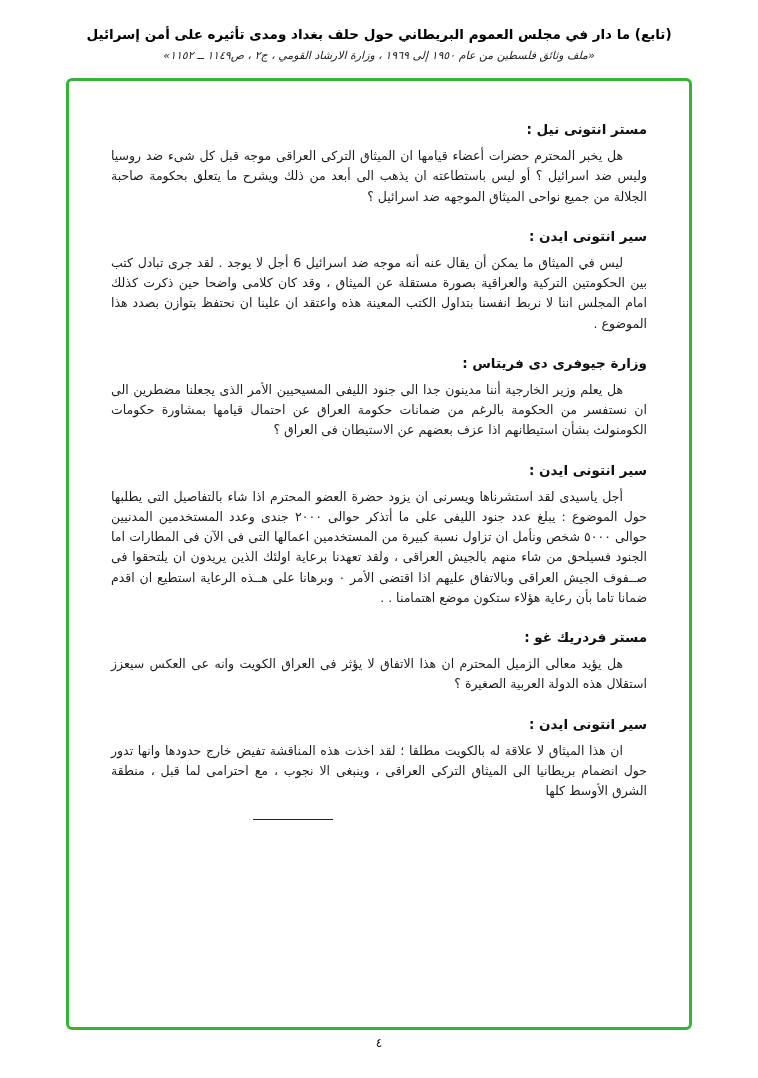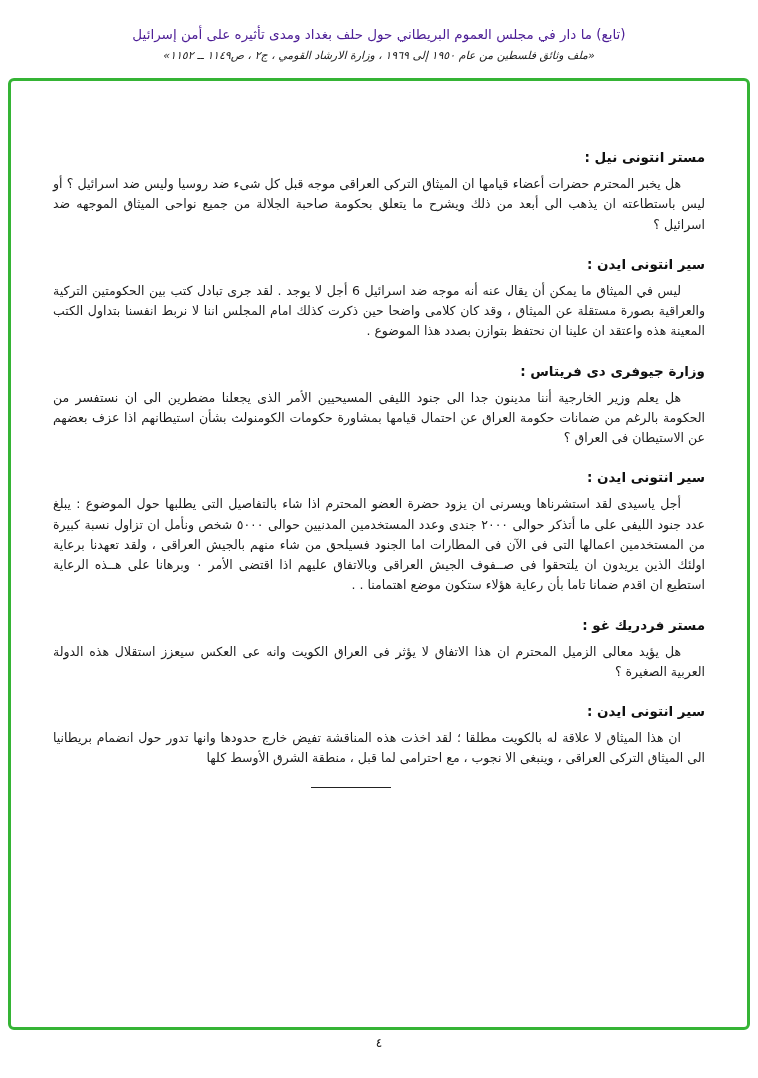--- a/index.html
+++ b/index.html
@@ -10,37 +10,37 @@
     background: #ffffff;
     font-family: "DejaVu Sans", sans-serif;
     color: #1a1a1a;
   }
   .page { width: 758px; height: 1078px; position: relative; overflow: hidden; }
 
   .header { direction: rtl; text-align: center; }
   .header-title {
     margin: 26px 30px 0;
     font-size: 13.5px;
-    font-weight: normal;
-    color: #4c1d95;
+    font-weight: bold;
+    color: #000000;
   }
   .header-sub {
     margin: 7px 30px 0;
     font-size: 11px;
     color: #222;
     font-style: italic;
   }
 
   .green-box {
-    width: 742px;
+    width: 626px;
     height: 952px;
     margin: 16px auto 0;
     border: 3px solid var(--green);
     border-radius: 6px;
-    padding: 68px 42px 20px;
+    padding: 40px 42px 20px;
     direction: rtl;
     overflow: hidden;
   }
 
   .section-heading {
     font-size: 13.5px;
     font-weight: bold;
     color: #111;
     margin: 21px 0 9px;
   }

